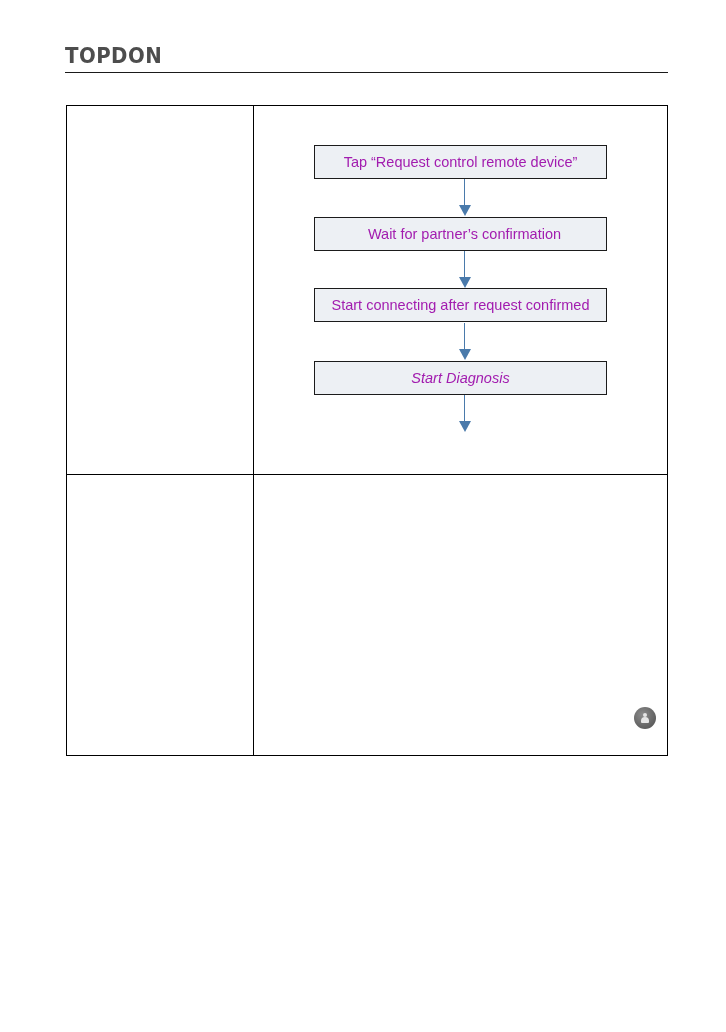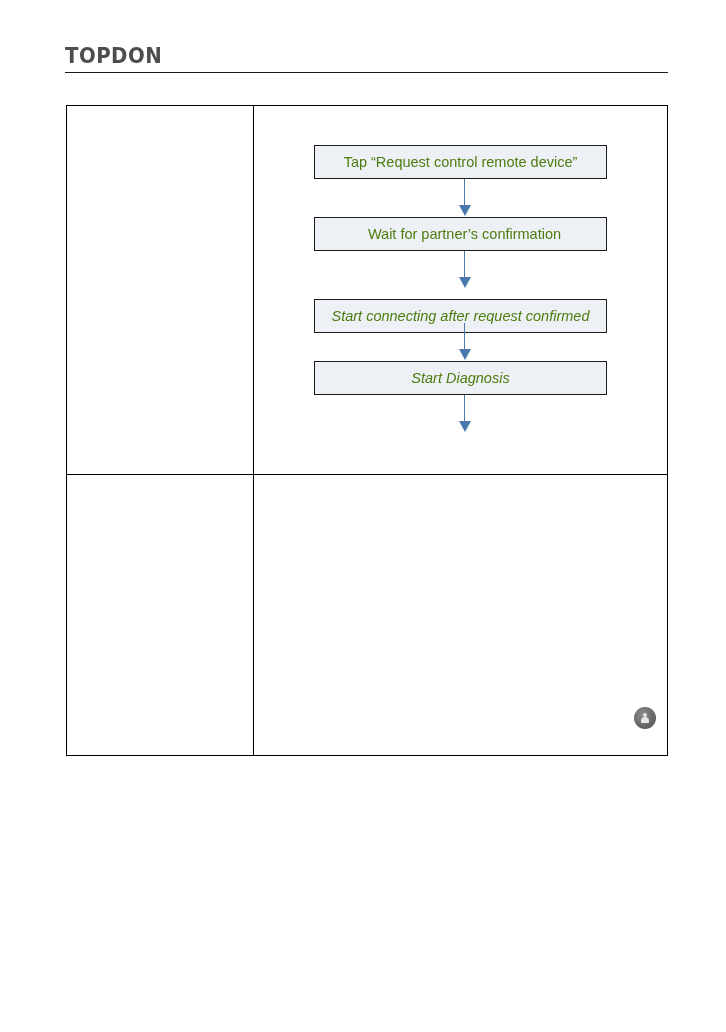--- a/index.html
+++ b/index.html
@@ -96,26 +96,26 @@
     width: 293px;
     height: 34px;
     box-sizing: border-box;
     background: #edf0f4;
     border: 1.4px solid #1b1b1b;
     display: flex;
     align-items: center;
     justify-content: center;
     font-family: "Liberation Sans", sans-serif;
     font-size: 14.5px;
-    color: #4d7c0f;
+    color: #a21caf;
     white-space: nowrap;
   }
   .flow-step.s0 { top: 39px; }
   .flow-step.s1 { top: 111px; padding-left: 8px; }
-  .flow-step.s2 { top: 193px; font-style: italic; }
+  .flow-step.s2 { top: 182px; }
   .flow-step.s3 { top: 255px; font-style: italic; }
   .flow-step.s4 { top: 326px; }
 
   .flow-arrow {
     position: absolute;
     left: 204px;
     width: 12px;
     height: 38px;
   }
   .flow-arrow.a0 { top: 73px; }

